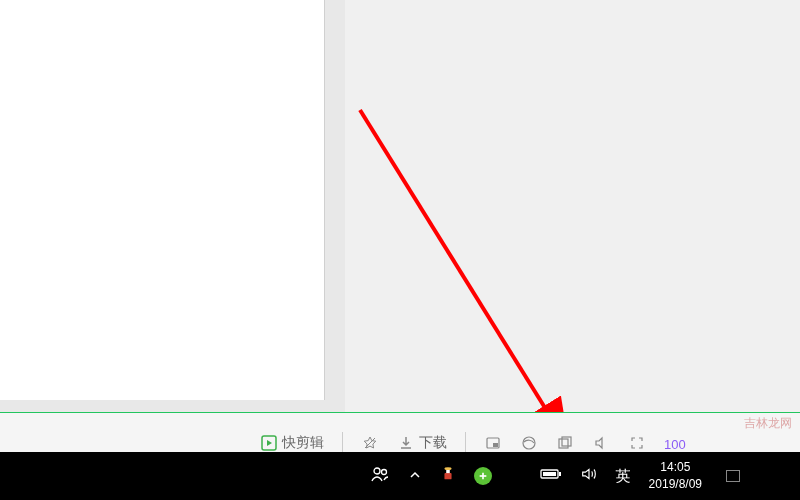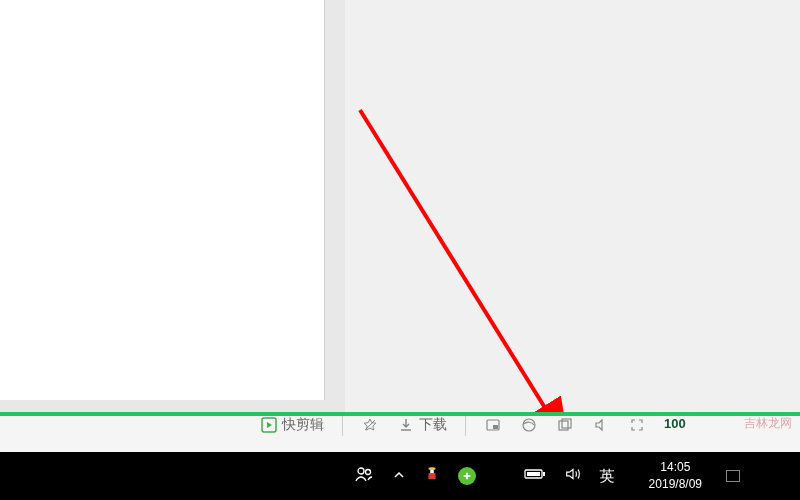--- a/index.html
+++ b/index.html
@@ -36,23 +36,23 @@
       height: 420px;
       background: #f0f0f0;
     }
     .browser-toolbar {
       position: absolute;
       left: 0;
       right: 0;
       bottom: 48px;
       height: 40px;
       background: #f5f5f5;
-      border-top: 4px solid #22c55e;
-      display: flex;
-      align-items: flex-start;
+      border-top: 1px solid #22c55e;
+      display: flex;
+      align-items: flex-end;
       padding-left: 260px;
       gap: 18px;
       font-size: 14px;
       color: #666;
     }
     .toolbar-item {
       display: flex;
       align-items: center;
       gap: 4px;
       cursor: pointer;
@@ -96,21 +96,21 @@
       color: #fff;
       font-size: 12px;
       font-weight: bold;
     }
     .clock-area {
       display: flex;
       flex-direction: column;
       align-items: center;
       font-size: 12px;
       line-height: 1.4;
-      margin-left: 16px;
+      margin-left: 0;
     }
     .ime-label {
       font-size: 15px;
       font-weight: 400;
     }
     .arrow-annotation {
       position: absolute;
       top: 100px;
       left: 330px;
       pointer-events: none;
@@ -123,22 +123,21 @@
       font-size: 12px;
       pointer-events: none;
     }
     .toolbar-sep {
       height: 20px;
       width: 1px;
       background: #ccc;
     }
     .zoom-label {
       font-size: 13px;
-      color: #14532d;
-      font-weight: bold;
+      color: #8b5cf6;
     }
     .notif-rect {
       width: 14px;
       height: 12px;
       border: 1px solid #888;
       margin-left: 6px;
     }
     .caret-up {
       font-size: 14px;
     }

